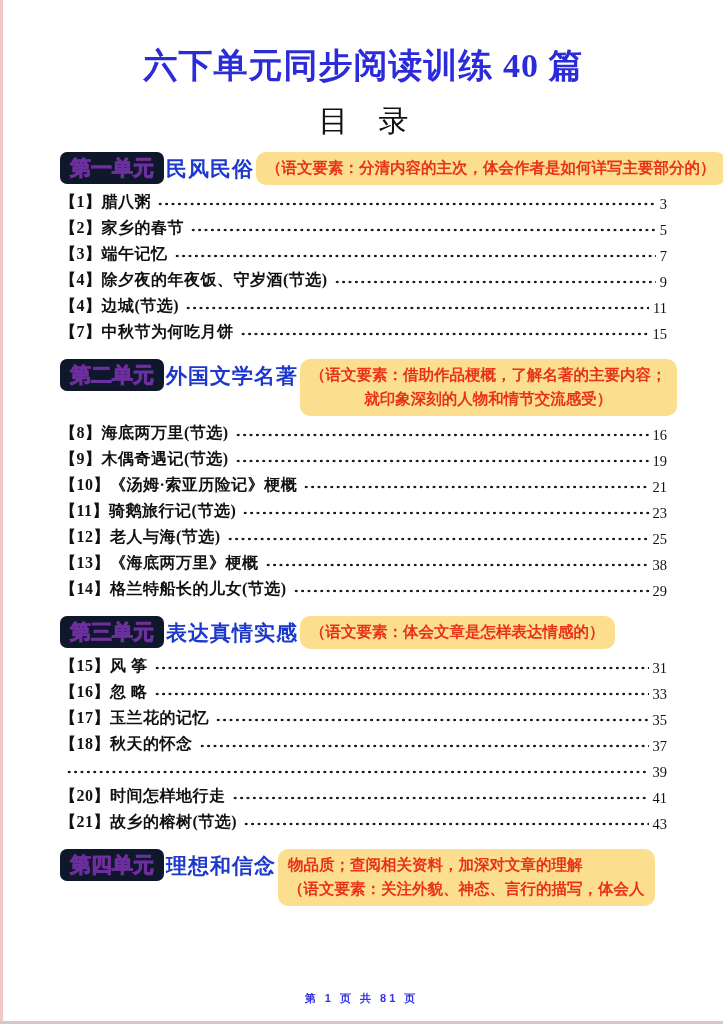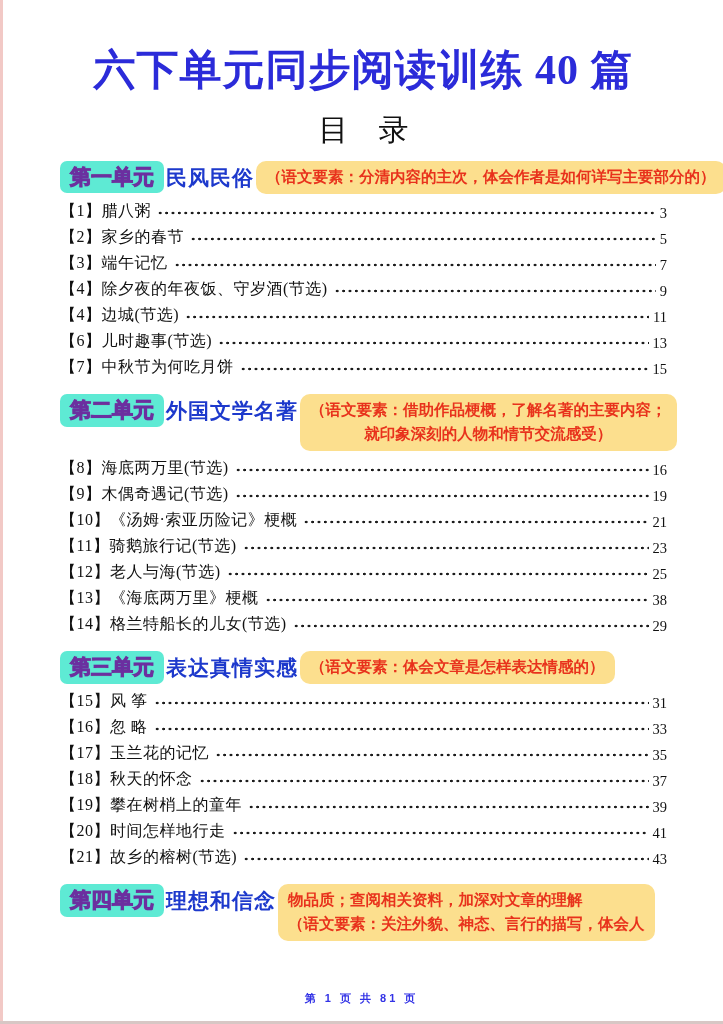--- a/index.html
+++ b/index.html
@@ -20,21 +20,21 @@
     background:#d8c7c5;
   }
   .content{
     position:relative;
     padding:46px 56px 0 60px;
     box-sizing:border-box;
   }
   .doc-title{
     text-align:center;
     color:#2b2bd9;
-    font-size:42px;
+    font-size:34px;
     font-weight:bold;
     letter-spacing:1px;
     line-height:1.15;
     font-family:"Liberation Serif", serif;
   }
   .toc-heading{
     text-align:center;
     color:#111111;
     font-size:30px;
     font-weight:normal;
@@ -44,21 +44,21 @@
   }
   .section{margin-top:14px;}
   .section:first-child{margin-top:4px;}
   .section-header{
     display:flex;
     align-items:flex-start;
     margin-bottom:4px;
   }
   .unit-badge{
     flex:0 0 auto;
-    background:#5eead4;
+    background:#0f172a;
     border-radius:7px;
     padding:3px 10px 4px 10px;
     font-size:21px;
     font-weight:bold;
     color:#cf241c;
     -webkit-text-stroke:0.9px #6b2fa0;
     text-shadow:0 0 1px #6b2fa0;
     line-height:1.2;
   }
   .unit-topic{
@@ -91,20 +91,21 @@
     align-items:center;
     height:26px;
     font-size:16px;
     color:#111111;
     font-family:"Liberation Serif", serif;
   }
   .item-label{
     flex:0 0 auto;
     white-space:nowrap;
     letter-spacing:0.5px;
+    font-weight:bold;
   }
   .leader{
     flex:1 1 auto;
     height:12px;
     margin:0 4px 0 6px;
     background-image:radial-gradient(circle, #1c1c1c 1.15px, transparent 1.6px);
     background-size:6.4px 6px;
     background-repeat:repeat-x;
     background-position:left center;
     transform:translateY(2px);
@@ -162,25 +163,20 @@
               <span class="item-label">【4】除夕夜的年夜饭、守岁酒(节选)</span>
               <span class="leader"></span>
               <span class="item-page">9</span>
             </div>
             <div class="toc-item">
               <span class="item-label">【4】边城(节选)</span>
               <span class="leader"></span>
               <span class="item-page">11</span>
             </div>
             <div class="toc-item">
-              <span class="item-label">【6】儿时趣事(节选)</span>
-              <span class="leader"></span>
-              <span class="item-page">13</span>
-            </div>
-            <div class="toc-item">
               <span class="item-label">【7】中秋节为何吃月饼</span>
               <span class="leader"></span>
               <span class="item-page">15</span>
             </div>
           </div>
         </div>
         <div class="section">
           <div class="section-header">
             <span class="unit-badge">第二单元</span>
             <span class="unit-topic">外国文学名著</span>
@@ -250,21 +246,20 @@
               <span class="item-label">【17】玉兰花的记忆</span>
               <span class="leader"></span>
               <span class="item-page">35</span>
             </div>
             <div class="toc-item">
               <span class="item-label">【18】秋天的怀念</span>
               <span class="leader"></span>
               <span class="item-page">37</span>
             </div>
             <div class="toc-item">
-              <span class="item-label">【19】攀在树梢上的童年</span>
               <span class="leader"></span>
               <span class="item-page">39</span>
             </div>
             <div class="toc-item">
               <span class="item-label">【20】时间怎样地行走</span>
               <span class="leader"></span>
               <span class="item-page">41</span>
             </div>
             <div class="toc-item">
               <span class="item-label">【21】故乡的榕树(节选)</span>

